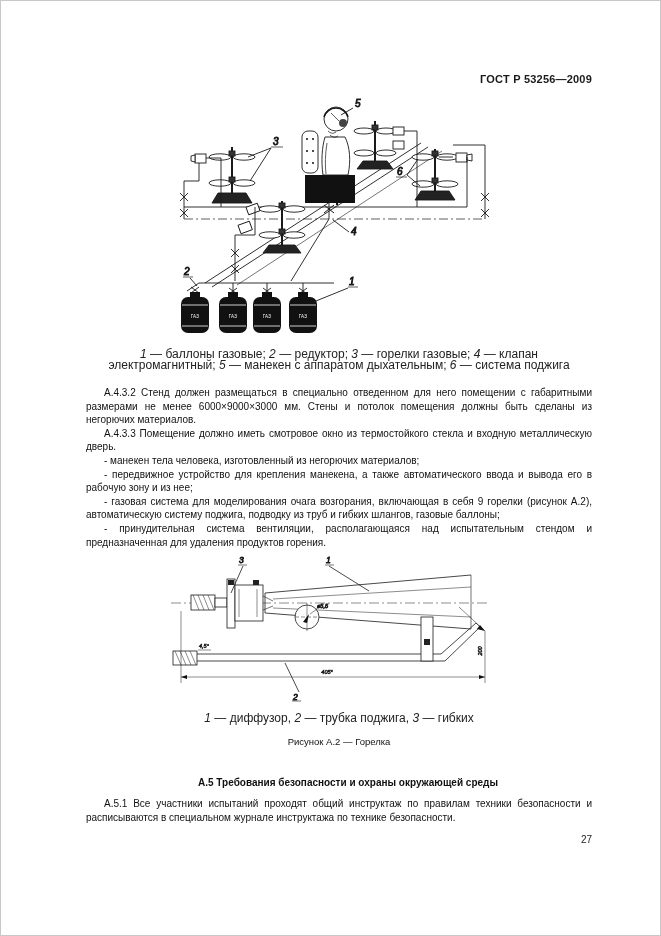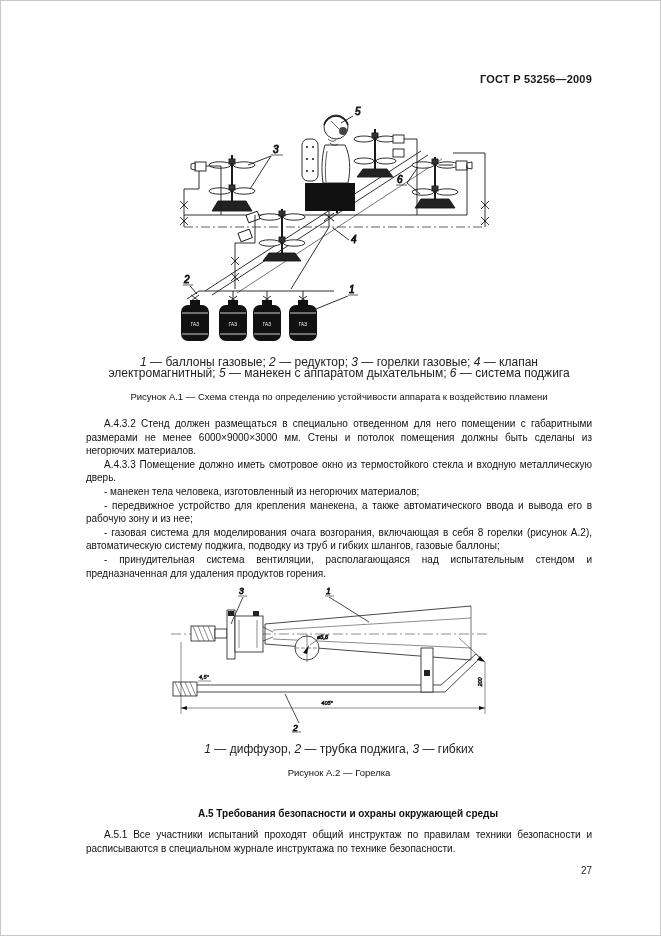--- a/index.html
+++ b/index.html
@@ -18,21 +18,21 @@
     position: absolute;
     left: 85px;
     top: 72px;
     width: 506px;
   }
   .doc-header {
     text-align: right;
     font-size: 11px;
     font-weight: bold;
     letter-spacing: 0.2px;
-    margin-bottom: 8px;
+    margin-bottom: 0;
   }
   .figure-block { text-align: center; }
   .fig-a1-svg { display: block; margin: 0 auto; }
   .fig-a2-svg { display: block; margin: 0 auto; }
   .legend {
     font-size: 12px;
     line-height: 11px;
     text-align: center;
     margin: 8px auto 0 auto;
     width: 490px;
@@ -256,29 +256,28 @@
           <line x1="96" y1="192" x2="106" y2="192" stroke-width="0.7"></line>
           <line x1="103" y1="193" x2="110" y2="201"></line>
           <text class="fig-label" x="262" y="200">1</text>
           <line x1="261" y1="202" x2="271" y2="202" stroke-width="0.7"></line>
           <line x1="261" y1="203" x2="224" y2="218"></line>
         </g>
       </svg>
 
       <div class="legend"><span class="num">1</span><span> — баллоны газовые; </span><span class="num">2</span><span> — редуктор; </span><span class="num">3</span><span> — горелки газовые; </span><span class="num">4</span><span> — клапан электромагнитный; </span><span class="num">5</span><span> — манекен с аппаратом дыхательным; </span><span class="num">6</span><span> — система поджига</span></div>
 
-      <div class="fig-caption">Рисунок А.1 — Схема стенда по определению устойчивости аппарата к воздействию пламени</div>
     </div>
 
     <div class="body-text">
       <p>А.4.3.2 Стенд должен размещаться в специально отведенном для него помещении с габаритными размерами не менее 6000×9000×3000 мм. Стены и потолок помещения должны быть сделаны из негорючих материалов.</p>
       <p>А.4.3.3 Помещение должно иметь смотровое окно из термостойкого стекла и входную металлическую дверь.</p>
       <p>- манекен тела человека, изготовленный из негорючих материалов;</p>
       <p>- передвижное устройство для крепления манекена, а также автоматического ввода и вывода его в рабочую зону и из нее;</p>
-      <p>- газовая система для моделирования очага возгорания, включающая в себя 8 горелки (рисунок А.2), автоматическую систему поджига, подводку из труб и гибких шлангов, газовые баллоны;</p>
+      <p>- газовая система для моделирования очага возгорания, включающая в себя 9 горелки (рисунок А.2), автоматическую систему поджига, подводку из труб и гибких шлангов, газовые баллоны;</p>
       <p>- принудительная система вентиляции, располагающаяся над испытательным стендом и предназначенная для удаления продуктов горения.</p>
     </div>
 
     <div class="figure-block fig-a2-wrap">
       <svg class="fig-a2-svg" width="340" height="152" viewBox="0 0 340 152" fill="none" stroke="#1a1a1a" stroke-width="0.8">
 
         <line x1="2" y1="52" x2="318" y2="52" stroke-dasharray="10 3 2 3" stroke-width="0.5"></line>
 
         <g>
           <rect x="22" y="44" width="24" height="15" fill="#fff"></rect>

